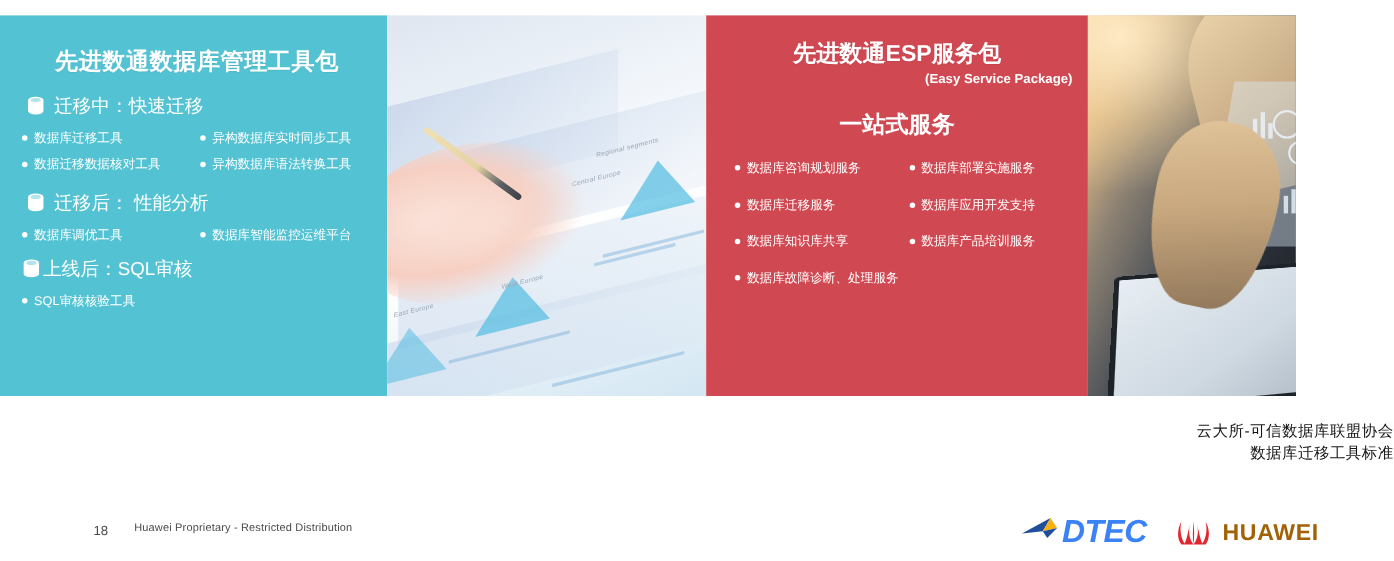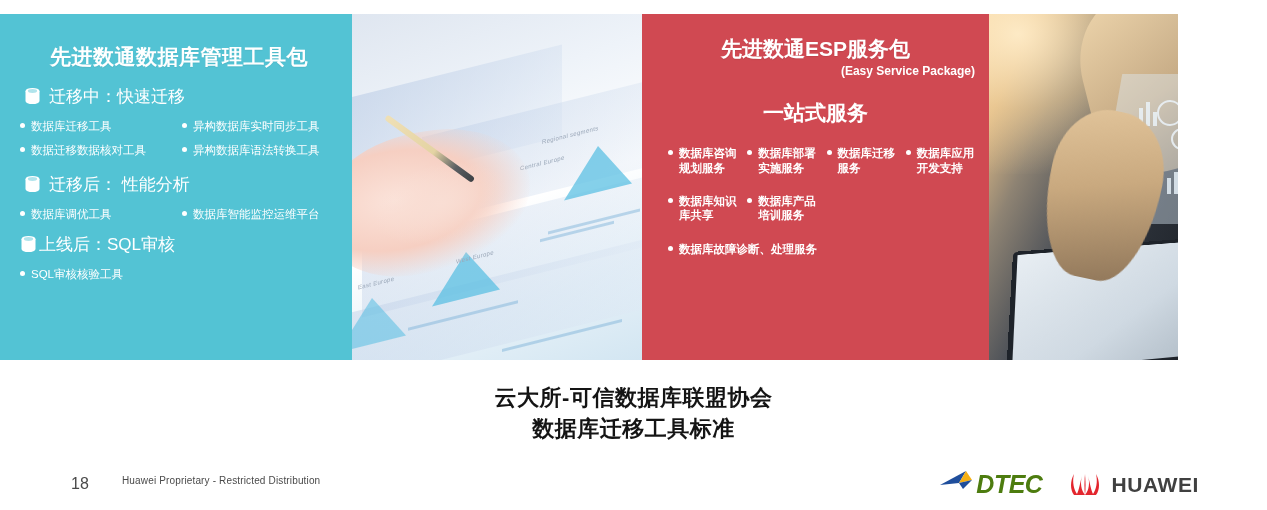--- a/index.html
+++ b/index.html
@@ -111,23 +111,23 @@
     font-size:21px; font-weight:bold; text-align:center; line-height:1.2;
     text-shadow:0 1px 1px rgba(0,0,0,.08);
   }
   .panel-red .p-sub {
     font-size:12px; font-weight:bold; text-align:right; margin-top:3px;
   }
   .panel-red .p-mid {
     font-size:21px; font-weight:bold; text-align:center; margin-top:21px;
   }
   .r-bullets {
-    display:grid; grid-template-columns:1fr 1fr 1fr 1fr;
+    display:grid; grid-template-columns:1fr 1fr;
     column-gap:10px; row-gap:19px;
-    margin-top:19px; padding-left:12px;font-weight:bold;
+    margin-top:19px; padding-left:12px;
   }
   .r-bullets .full { grid-column:1 / -1; }
 
   
   .photo-right {
     flex:1 1 auto; position:relative; overflow:hidden;
     background:linear-gradient(115deg,#f3d6a6 0%,#d9b684 14%,#8e8373 30%,#4a4f57 52%,#2b3038 72%,#1b2026 100%);
   }
   .pr-glow {
     position:absolute; left:-40px; top:-40px; width:230px; height:200px;
@@ -168,45 +168,45 @@
     background:linear-gradient(120deg,#cfa45a 0%,#8a6a33 55%,#2c3138 100%);
     border-radius:4px; transform:perspective(300px) rotateX(28deg) rotateZ(-8deg);
   }
 
   
   .caption {
     position:absolute; left:0; top:382px; width:1267px;
     text-align:center; color:#141414;
   }
   .caption div {
-    font-size:22px; font-weight:bold; line-height:1.42; letter-spacing:.5px;
+    font-size:14px; font-weight:normal; line-height:1.42; letter-spacing:.5px;text-align:right;
   }
 
   
   .footer { position:absolute; left:0; bottom:0; width:1267px; height:46px; }
   .pg-num {
-    position:absolute; left:71px; top:11px;
-    font-size:16px; color:#4a4a4a;text-align:center;
+    position:absolute; left:85px; top:11px;
+    font-size:12px; color:#4a4a4a;text-align:center;
   }
   .copy {
     position:absolute; left:122px; top:11px;
     font-size:10px; color:#4a4a4a; letter-spacing:.15px;
   }
   .logos {
     position:absolute; right:68px; top:4px;
     display:flex; align-items:center; gap:26px;
   }
   .dtec { display:flex; align-items:center; gap:1px; }
   .dtec-word {
-    font-size:25px; font-weight:bold; font-style:italic;
-    color:#4d7c0f; letter-spacing:-.5px; line-height:1;text-align:center;
+    font-size:29px; font-weight:bold; font-style:italic;
+    color:#3b82f6; letter-spacing:-.5px; line-height:1;text-align:center;
   }
   .huawei { display:flex; align-items:center; gap:9px; }
   .huawei-word {
-    font-size:21px; font-weight:bold; color:#404040; letter-spacing:.6px; line-height:1;
+    font-size:21px; font-weight:bold; color:#a16207; letter-spacing:.6px; line-height:1;
   }
 </style>
 </head>
 <body>
 
 <div class="slide">
 
   <div class="banner">
 
     <div class="panel-teal">

